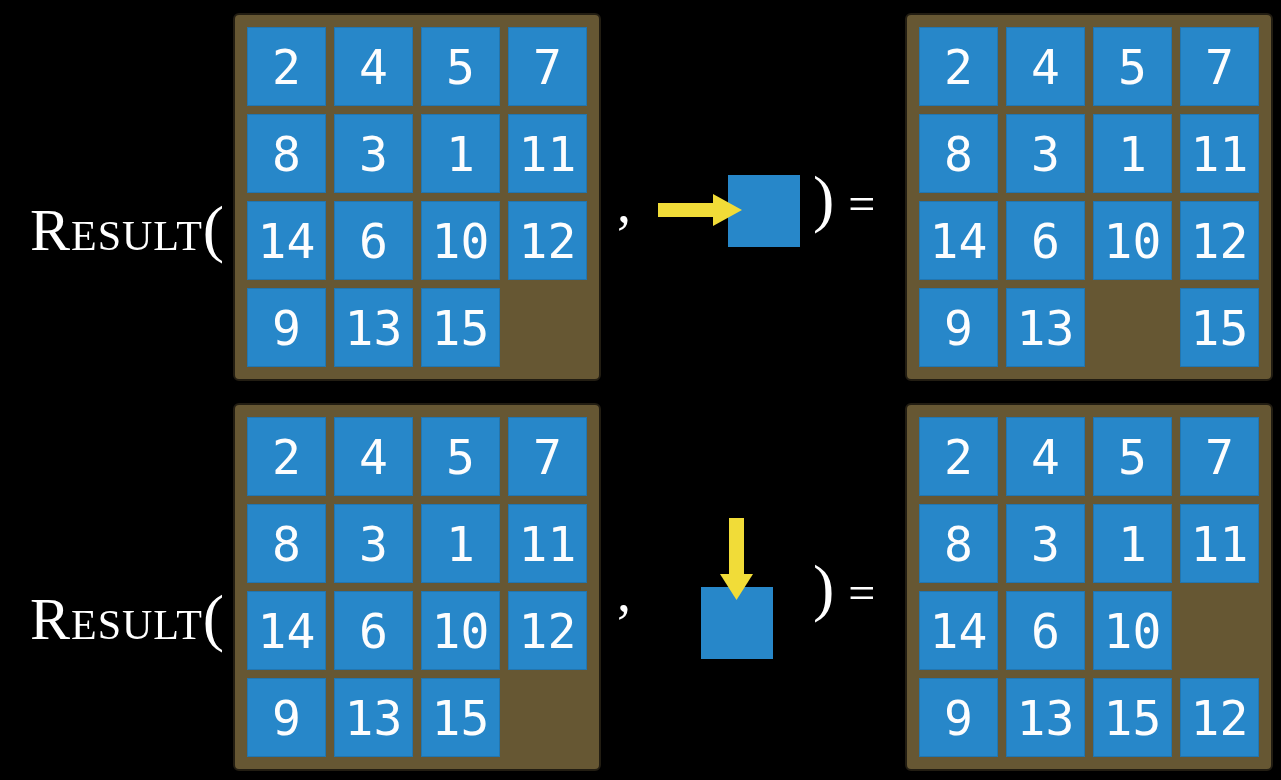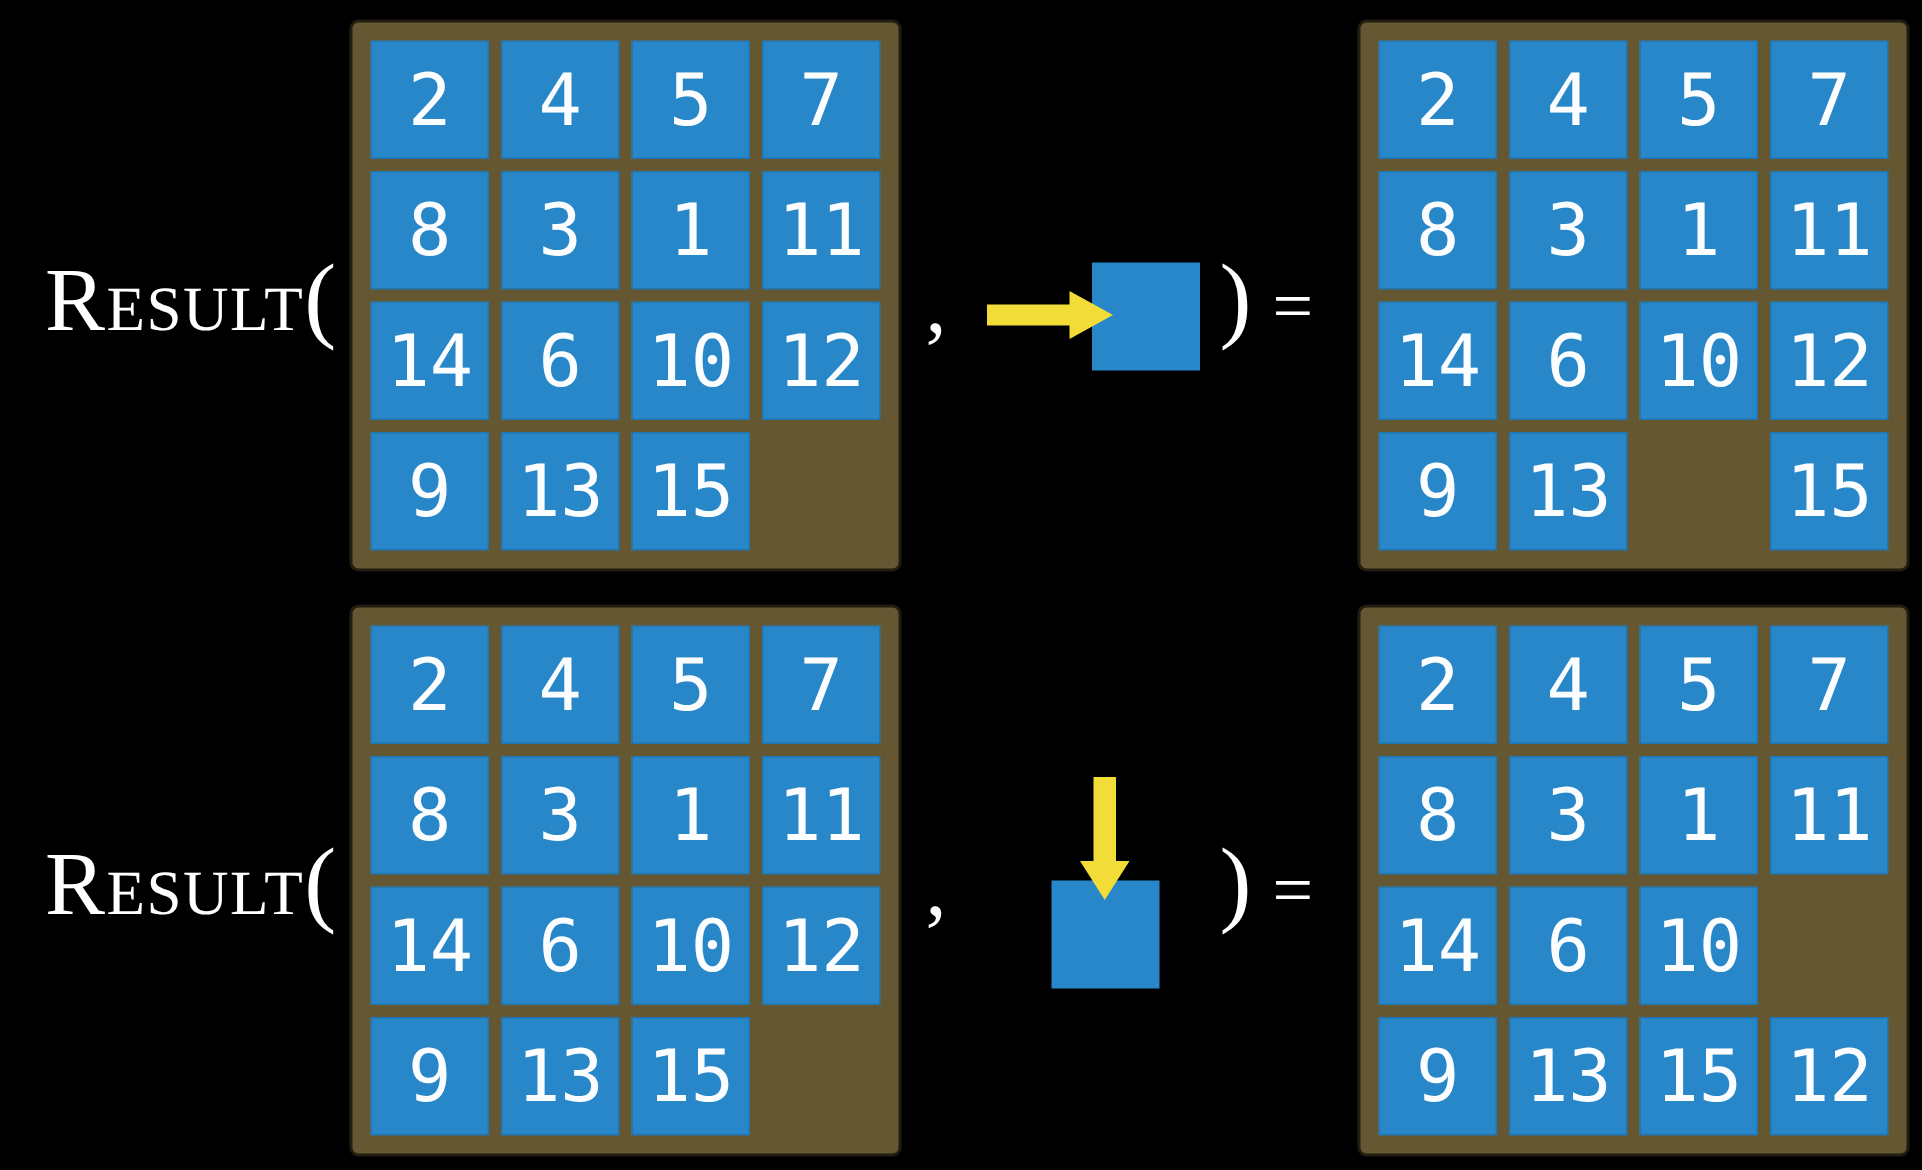--- a/index.html
+++ b/index.html
@@ -15,20 +15,21 @@
     overflow: hidden;
     font-family: "Liberation Serif", serif;
   }
   .abs { position: absolute; }
 
   
   .func-label {
     white-space: nowrap;
     line-height: 1;
     color: var(--text-white, #fff);
+    margin-top: 30px;
   }
   .fn {
     font-variant: small-caps;
     font-size: 60px;
     letter-spacing: 1px;
   }
   .paren-big {
     font-size: 64px;
     font-weight: 400;
   }

